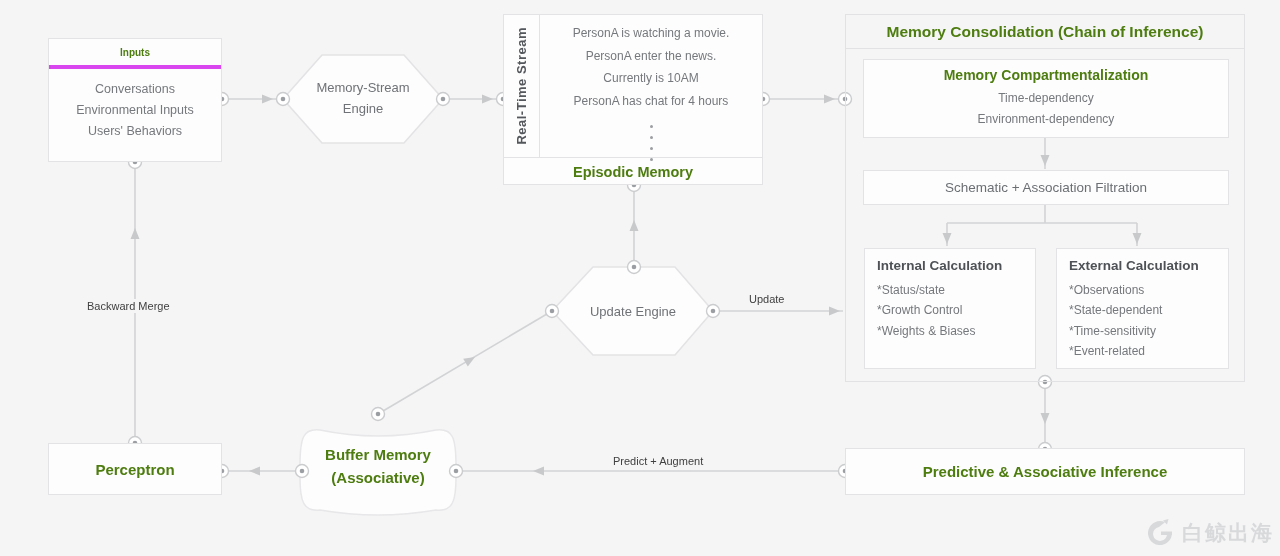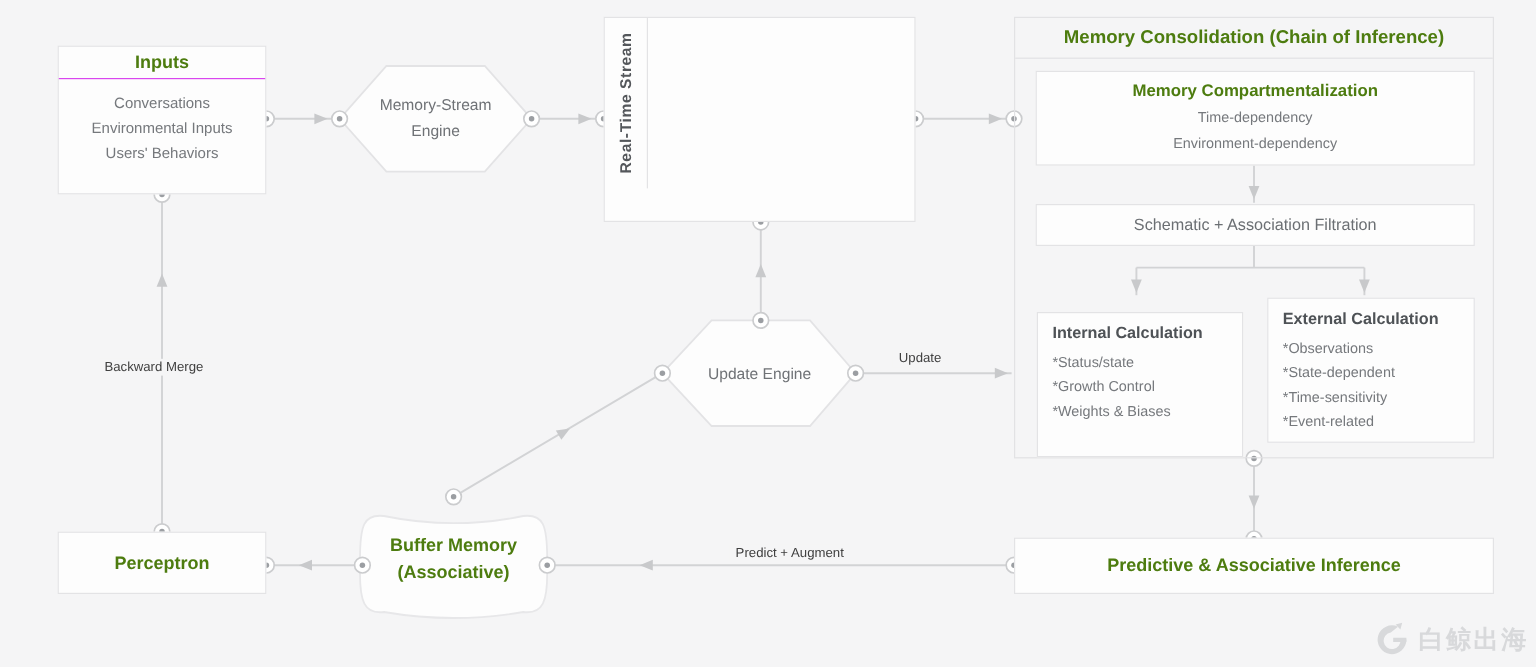--- a/index.html
+++ b/index.html
@@ -150,59 +150,72 @@
         <circle cx="135" cy="443" r="2.3"></circle>
           <circle cx="222" cy="471" r="2.3"></circle>
         <circle cx="1045" cy="382" r="2.3"></circle>
           <circle cx="1045" cy="449" r="2.3"></circle>
         <circle cx="845" cy="471" r="2.3"></circle>
       </g>
     </g>
   </svg>
 
   <div class="box" style="left:48px;top:38px;width:174px;height:124px;">
-    <div class="heading center" style="height:26px;font-size:15px;border-bottom:1px solid #d946ef;">Inputs</div>
+    <div class="heading center" style="height:26px;font-size:10px;border-bottom:4px solid #d946ef;">Inputs</div>
     <div class="col" style="padding-top:13px;gap:7px;font-size:12.5px;">
       <span class="bodytext">Conversations</span>
       <span class="bodytext">Environmental Inputs</span>
       <span class="bodytext">Users' Behaviors</span>
     </div>
   </div>
 
   <div class="hex-label" style="left:293px;top:77px;width:140px;">
     <div>Memory-Stream</div>
     <div>Engine</div>
   </div>
 
   <div class="box" style="left:503px;top:14px;width:260px;height:171px;">
     <div style="display:flex;height:142px;">
       <div class="sideband">
         <span class="vert-text">Real-Time Stream</span>
       </div>
-    </div>
+      <div class="col" style="flex:1;padding-top:11px;gap:8.5px;font-size:12px;">
+        <span class="bodytext">PersonA is watching a movie.</span>
+        <span class="bodytext">PersonA enter the news.</span>
+        <span class="bodytext">Currently is 10AM</span>
+        <span class="bodytext">PersonA has chat for 4 hours</span>
+        <div class="dotcol">
+          <span class="vdot"></span>
+            <span class="vdot"></span>
+            <span class="vdot"></span>
+            <span class="vdot"></span>
+        </div>
+      </div>
+    </div>
+    <div class="heading center" style="height:27px;font-size:14.5px;border-top:1px solid #e3e3e5;">Episodic Memory</div>
   </div>
 
   <div class="ghostbox" style="left:845px;top:14px;width:400px;height:368px;">
     <div class="heading center" style="height:33px;font-size:15.5px;border-bottom:1px solid #e2e2e4;">Memory Consolidation (Chain of Inference)</div>
 
     <div class="box" style="left:17px;top:44px;width:366px;height:79px;">
       <div class="col" style="padding-top:7px;">
         <span class="heading" style="font-size:14px;">Memory Compartmentalization</span>
         <div class="col" style="margin-top:8px;gap:7px;font-size:12px;">
           <span class="bodytext">Time-dependency</span>
           <span class="bodytext">Environment-dependency</span>
         </div>
       </div>
     </div>
 
     <div class="box center" style="left:17px;top:155px;width:366px;height:35px;">
       <span style="font-size:13.5px;color:#6b6f73;">Schematic + Association Filtration</span>
     </div>
 
-    <div class="box" style="left:18px;top:233px;width:172px;height:121px;padding:9px 12px;margin-top:12px;">
+    <div class="box" style="left:18px;top:233px;width:172px;height:121px;padding:9px 12px;">
       <div class="calc-title">Internal Calculation</div>
       <div class="calc-item">*Status/state</div>
       <div class="calc-item">*Growth Control</div>
       <div class="calc-item">*Weights &amp; Biases</div>
     </div>
 
     <div class="box" style="left:210px;top:233px;width:173px;height:121px;padding:9px 12px;">
       <div class="calc-title">External Calculation</div>
       <div class="calc-item">*Observations</div>
       <div class="calc-item">*State-dependent</div>

